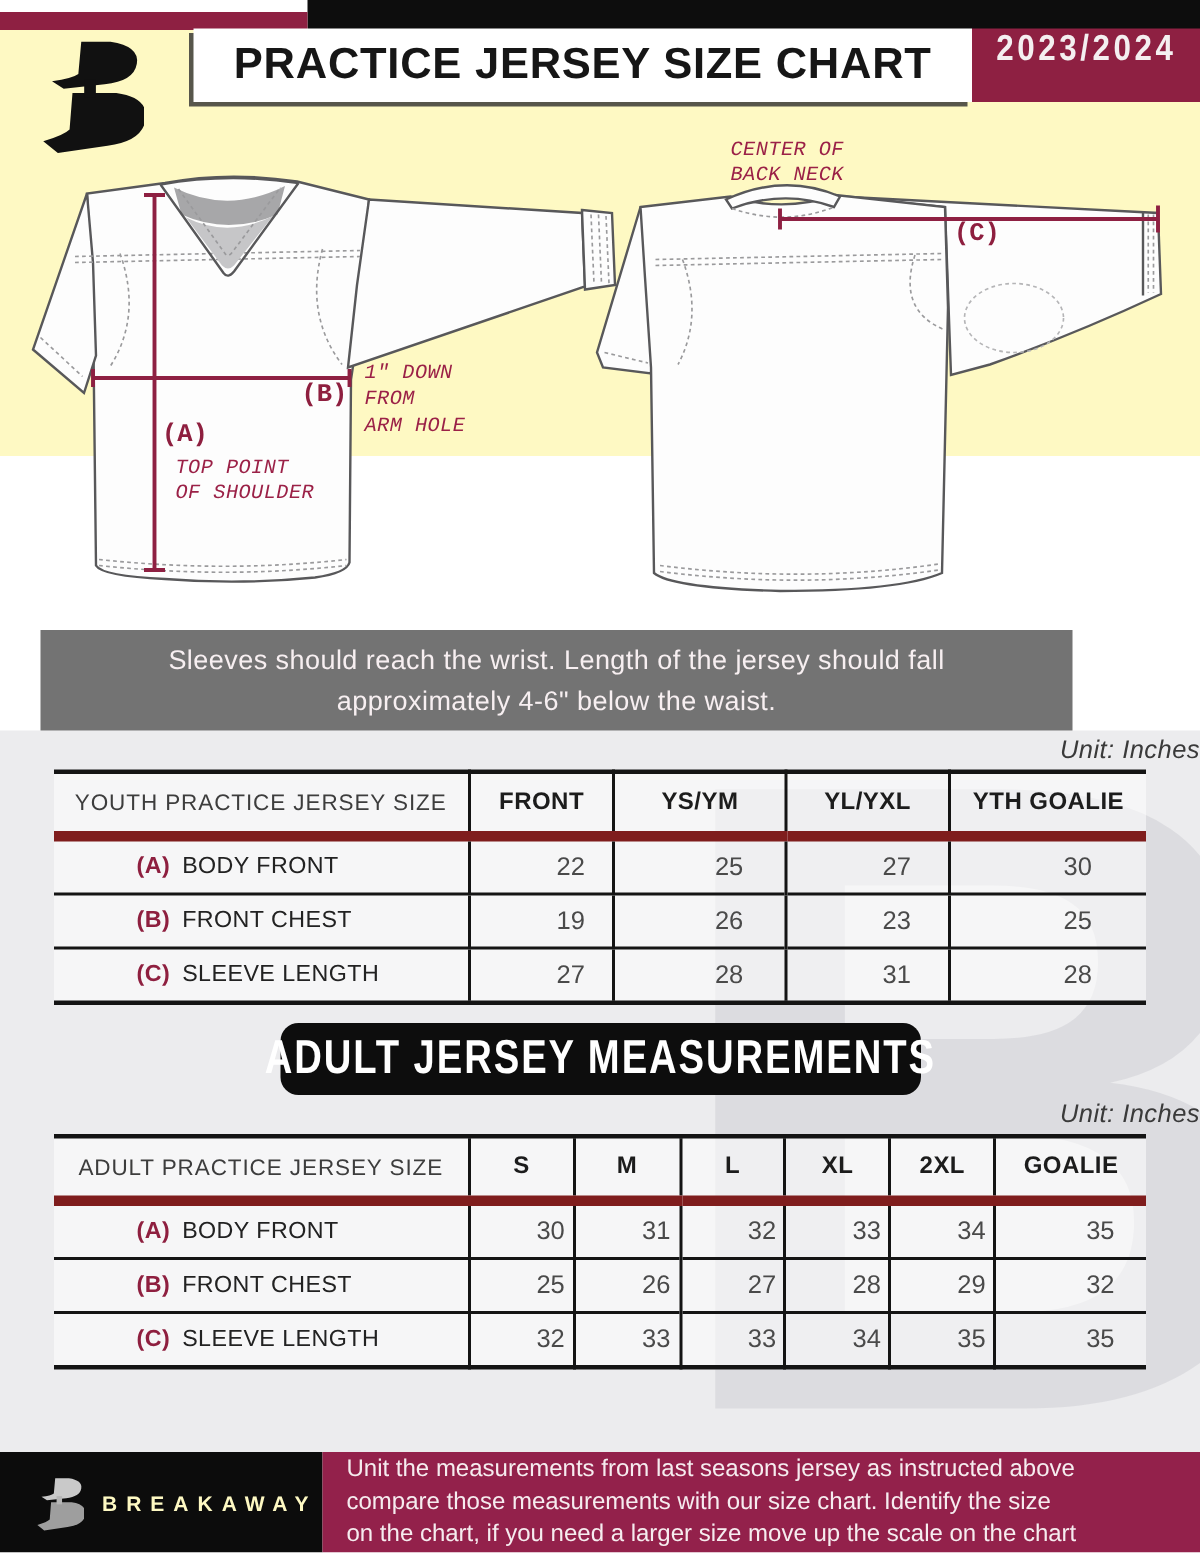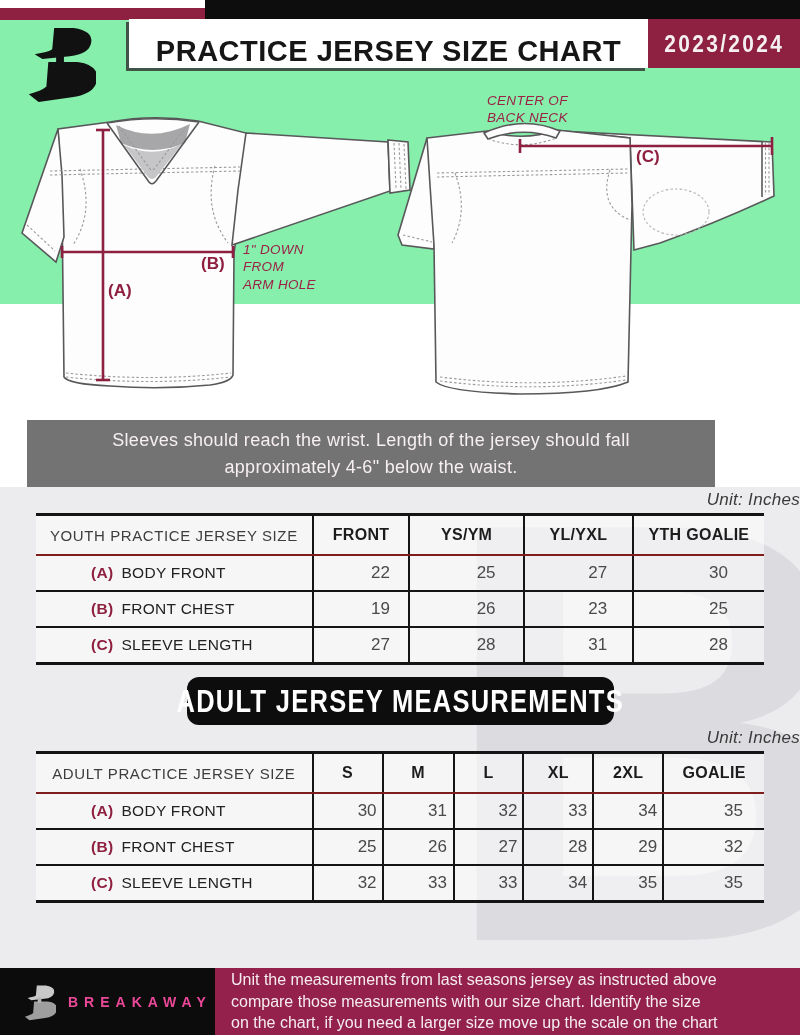--- a/index.html
+++ b/index.html
@@ -4,62 +4,62 @@
 <style>
   html,body{margin:0;padding:0;background:#ffffff;}
   body{font-family:"Liberation Sans", sans-serif; width:800px; height:1035px; position:relative; overflow:hidden;}
   .page{position:absolute; inset:0; width:800px; height:1035px; background:#ffffff;}
 
   
   .top-black{position:absolute; left:205px; top:0; width:595px; height:20px; background:#0D0D0D; z-index:4;}
   .top-maroon-strip{position:absolute; left:0; top:8px; width:205px; height:12px; background:#8E2042; z-index:4;}
   .logo-top{position:absolute; left:26px; top:24px; width:70px; height:78px; z-index:6;}
   .title-box{position:absolute; left:129px; top:19px; width:519px; height:49px; background:#ffffff;
-             box-shadow:-3px 3px 0 rgba(45,45,45,.8); display:flex; align-items:flex-end; justify-content:center; z-index:5;}
+             box-shadow:-3px 3px 0 rgba(45,45,45,.8); display:flex; align-items:center; justify-content:center; z-index:5;}
   .title-box span{font-size:29px; font-weight:bold; color:#161616; letter-spacing:.5px; white-space:nowrap;}
   .year-box{position:absolute; left:648px; top:19px; width:152px; height:49px; background:#8E2042;
-            display:flex; align-items:center; justify-content:center; z-index:5;}
+            display:flex; align-items:flex-start; justify-content:center; z-index:5;}
   .year-box span{font-size:22px; font-weight:bold; color:#F4EFF0; letter-spacing:2.5px; transform:scale(.95,1.1); white-space:nowrap;}
 
   
-  .diagram{position:absolute; left:0; top:20px; width:800px; height:284px; background:#86efac; z-index:1;}
+  .diagram{position:absolute; left:0; top:20px; width:800px; height:284px; background:#fef9c3; z-index:1;font-family:Liberation Mono, monospace;}
   .diagram svg{position:absolute; left:0; top:65px;}
   .anno{position:absolute; color:#9B2147; z-index:2;}
   .anno.key{font-weight:bold; font-size:17px; color:#8E1F3F;}
   .anno.note{font-style:italic; font-size:13.5px; line-height:1.28; letter-spacing:.3px; white-space:pre-line;}
 
   
   .notice{position:absolute; left:0; top:420px; width:688px; height:67px; background:#737373; z-index:3;
           display:flex; align-items:center; justify-content:center;margin-left:27px;}
   .notice div{color:#F7EFF1; font-size:18px; line-height:1.5; text-align:center; white-space:pre-line; letter-spacing:.3px;}
 
   
   .lower{position:absolute; left:0; top:487px; width:800px; height:481px; background:#ECECEE; overflow:hidden; z-index:1;}
   .watermark{position:absolute; right:-70px; top:-10px; font-size:600px; line-height:.85; font-weight:bold;
              color:rgba(135,135,145,.15); z-index:0; user-select:none;}
   .section-banner{position:relative; z-index:1; width:427px; height:48px; margin:10px auto 0; background:#0D0D0D; border-radius:12px;
                   display:flex; align-items:center; justify-content:center;}
   .section-banner span{color:#ffffff; font-size:30px; font-weight:bold; letter-spacing:1.5px; transform:scale(.85,1.06); white-space:nowrap;}
   .unit{position:relative; z-index:1; text-align:right; font-style:italic; font-size:17px; color:#3A3A3A; margin-top:3px; letter-spacing:.3px;}
   table.size-table{position:relative; z-index:1; width:728px; margin:3px auto 0; border-collapse:collapse; table-layout:fixed;
                    border-top:3px solid #141414; border-bottom:3px solid #141414; background:rgba(255,255,255,.55);}
-  table.size-table th{height:36px; border-bottom:2px solid #7f1d1d; font-weight:bold; font-size:16px; color:#1C1C1C; letter-spacing:.3px;}
+  table.size-table th{height:36px; border-bottom:7px solid #7f1d1d; font-weight:bold; font-size:16px; color:#1C1C1C; letter-spacing:.3px;}
   table.size-table th.rowhead{font-weight:normal; font-size:15px; color:#3D3D3D; letter-spacing:.6px;}
   table.size-table td{height:32px; font-size:17px; color:#4A4A4A; text-align:center;padding-left:40px;}
   table.size-table tbody tr + tr td, table.size-table tbody tr:first-child td{border-top:2px solid #141414;}
   table.size-table td.val, table.size-table th.val{border-left:2px solid #141414;}
   table.size-table td.lab{text-align:left; padding-left:55px; font-size:15.5px; color:#222; letter-spacing:.3px;}
   table.size-table td.lab b{color:#8E1F3F; font-weight:bold; margin-right:8px;}
   .mt-adult{margin-top:12px;}
 
   
   .footer{position:absolute; left:0; top:968px; width:800px; height:67px; display:flex; z-index:3;}
   .footer-black{width:215px; background:#0C0C0C; display:flex; align-items:center; padding-left:24px; box-sizing:border-box;}
   .footer-black svg{margin-right:12px;}
-  .brand{color:#ec4899; font-size:14px; font-weight:bold; letter-spacing:6px; white-space:nowrap;}
+  .brand{color:#fef9c3; font-size:14px; font-weight:bold; letter-spacing:6px; white-space:nowrap;}
   .footer-maroon{flex:1; background:#93214B; display:flex; align-items:center; padding:0 12px 0 16px;}
   .footer-maroon div{color:#F6ECEF; font-size:16px; line-height:1.34; white-space:pre-line;}
 
   .jersey-line{stroke:#58585A; stroke-width:1.6; fill:#FDFDFD;}
   .seam{stroke:#9A9A9C; stroke-width:1.1; fill:none; stroke-dasharray:2.5 2.2;}
   .mline{stroke:#8E2042; stroke-width:2.6; fill:none;}
 </style>
 </head>
 <body>
 
@@ -133,20 +133,22 @@
     </svg>
 
     <div class="anno note" style="left:487px; top:72px;">CENTER OF
 BACK NECK</div>
     <div class="anno key" style="left:636px; top:127px;">(C)</div>
     <div class="anno key" style="left:201px; top:234px;">(B)</div>
     <div class="anno note" style="left:243px; top:221px;">1" DOWN
 FROM
 ARM HOLE</div>
     <div class="anno key" style="left:108px; top:261px;">(A)</div>
+    <div class="anno note" style="left:117px; top:284px;">TOP POINT
+OF SHOULDER</div>
   </div>
 
   <div class="top-black"></div>
   <div class="top-maroon-strip"></div>
   <svg class="logo-top" viewBox="0 0 70 80">
     <path d="M28,4 L48,4 Q68,7 66,19 Q64,31 44,33 L16,36 L8,31 Q22,29 26,26 Z" fill="#111111"></path>
     <path d="M22,39 L52,39 Q74,42 72,57 Q70,72 46,75 L12,80 L2,72 Q16,68 20,64 Z" fill="#111111"></path>
     <rect x="30" y="30" width="8" height="12" fill="#111111"></rect>
   </svg>
   <div class="title-box">

